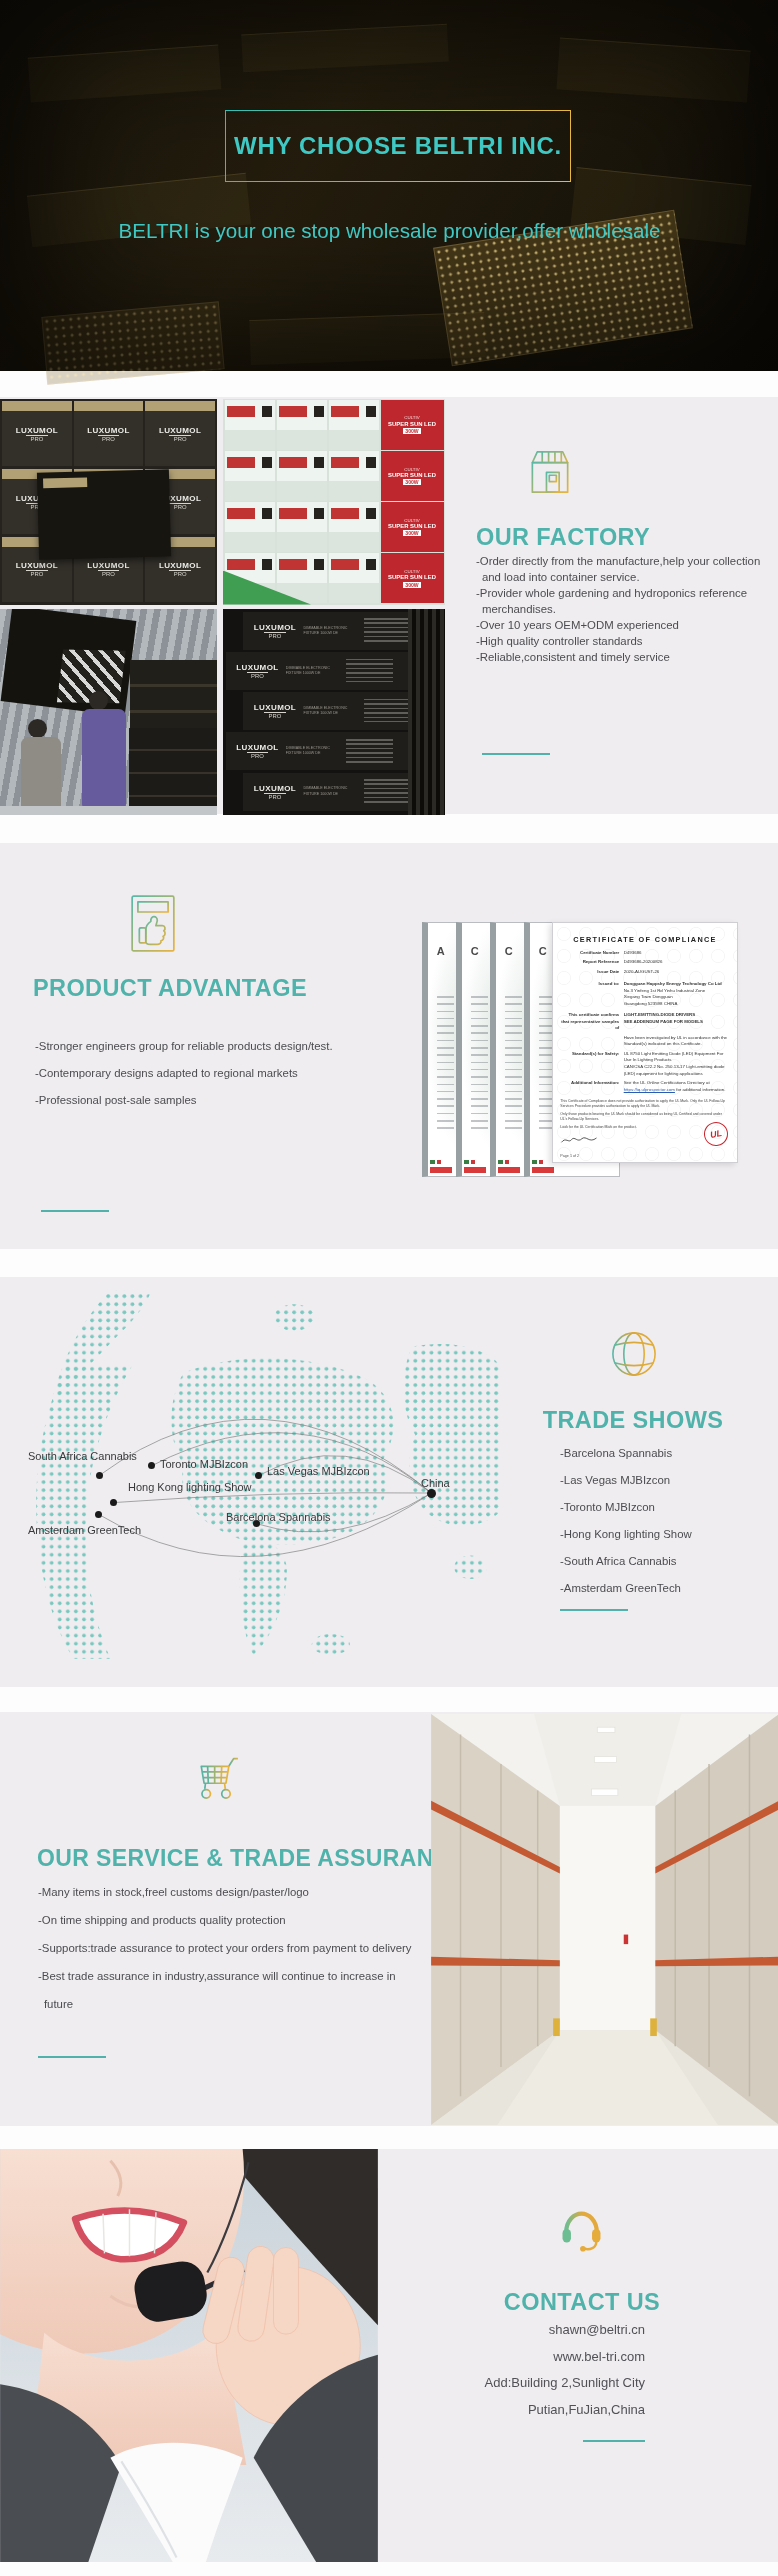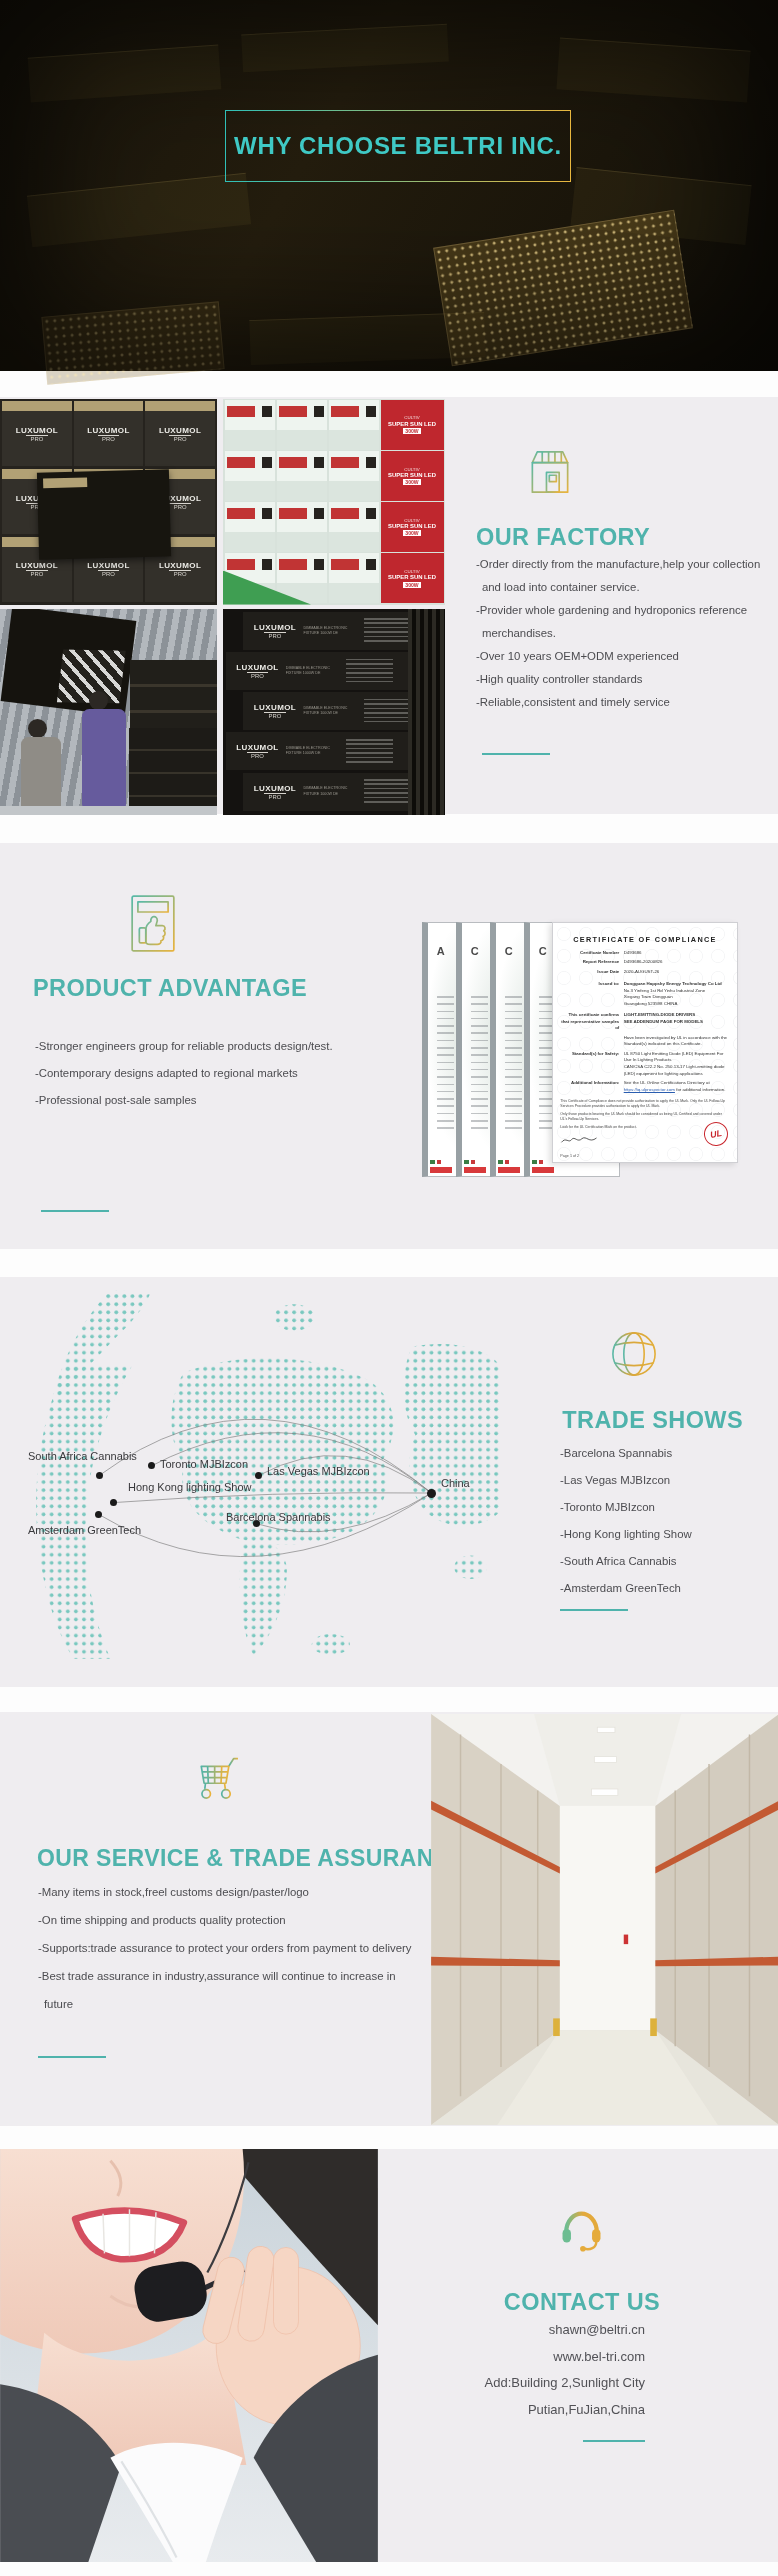--- a/index.html
+++ b/index.html
@@ -1,21 +1,21 @@
 <!DOCTYPE html>
 <html style="font-size:11.8px"><head>
 <meta charset="utf-8">
 <style>
   html,body{margin:0;padding:0;background:#ffffff;}
   #page{position:relative;width:779px;height:2576px;background:#fdfdfd;overflow:hidden;
         font-family:"Liberation Sans",sans-serif;}
   .section{position:absolute;left:0;width:779px;background:#efedf0;}
   .abs{position:absolute;}
   .sec-title{position:absolute;font-weight:bold;color:#4fb3ac;font-size:23.5px;letter-spacing:0.4px;white-space:nowrap;}
-  ul.plist{margin:0;padding:0;list-style:none;position:absolute;color:#4c4c50;font-size:11.4px;line-height:23px;}
+  ul.plist{margin:0;padding:0;list-style:none;position:absolute;color:#4c4c50;font-size:11.4px;line-height:16px;}
   ul.plist li{padding-left:5.9px;text-indent:-5.9px;}
   .underline{position:absolute;height:2.2px;background:#4fb3ac;width:68px;}
 
   
   #hero{top:0;height:371px;background:linear-gradient(120deg,#18140b,#241d0e 40%,#120f08);}
   .tbl{position:absolute;background:rgba(150,125,60,.10);border-top:1.5px solid rgba(210,185,110,.16);}
   .led{position:absolute;background-color:rgba(120,95,40,.45);
        background-image:radial-gradient(rgba(235,210,140,.8) 1.2px,rgba(235,210,140,0) 1.8px);
        background-size:8px 8px;border:1.5px solid rgba(230,205,140,.25);}
   .vignette{position:absolute;inset:0;box-shadow:inset 0 0 118px 51px rgba(0,0,0,.6);}
@@ -130,20 +130,21 @@
     <div class="tbl" style="left:558px;top:44px;width:191px;height:51px;transform:rotate(4deg);"></div>
     <div class="tbl" style="left:29px;top:184px;width:220px;height:51px;transform:rotate(-6deg);"></div>
     <div class="tbl" style="left:573px;top:176px;width:176px;height:59px;transform:rotate(6deg);"></div>
     <div class="tbl" style="left:250px;top:316px;width:235px;height:44px;transform:rotate(-2deg);"></div>
     <div class="led" style="left:441px;top:228px;width:242px;height:118px;transform:rotate(-9deg);"></div>
     <div class="led" style="left:44px;top:309px;width:176px;height:66px;transform:rotate(-5deg);opacity:.6;"></div>
     <div class="vignette"></div>
     <div class="hero-box">
       <span>WHY CHOOSE BELTRI INC.</span>
     </div>
+    <div class="hero-sub" style="top:219px;">BELTRI is your one stop wholesale provider,offer wholesale</div>
   </section>
 
   <section class="section" id="factory">
 
     <div class="photo p1">
       <div class="p1cell">
           <span class="b1">LUXUMOL</span>
           <span class="b1s">PRO</span>
         </div>
       <div class="p1cell">
@@ -462,21 +463,21 @@
       <span class="mk-dot" style="left:110px;top:222px;"></span>
       <span class="mk-dot" style="left:253px;top:243px;"></span>
       <span class="mk-dot" style="left:95px;top:234px;"></span>
       <span class="mk-dot" style="left:427px;top:212px;width:8.8px;height:8.8px;"></span>
       <span class="mk-label" style="left:28px;top:173px;">South Africa Cannabis</span>
       <span class="mk-label" style="left:160px;top:181px;">Toronto MJBIzcon</span>
       <span class="mk-label" style="left:267px;top:188px;">Las Vegas MJBIzcon</span>
       <span class="mk-label" style="left:128px;top:204px;">Hong Kong lighting Show</span>
       <span class="mk-label" style="left:226px;top:234px;">Barcelona Spannabis</span>
       <span class="mk-label" style="left:28px;top:247px;">Amsterdam GreenTech</span>
-      <span class="mk-label" style="left:441px;top:200px;">China</span>
+      <span class="mk-label" style="left:421px;top:200px;">China</span>
     </div>
 
     <span class="abs" style="left:610px;top:53px;">
       <svg width="48" height="48" viewBox="0 0 66 66" fill="none">
         <defs>
             <linearGradient id="gbg" x1="0" y1="0" x2="1" y2="0">
           <stop offset="0" stop-color="#5ab8a8"></stop>
               <stop offset="0.4" stop-color="#d9a73c"></stop>
               <stop offset="1" stop-color="#e2ae3a"></stop>
             </linearGradient>
@@ -484,21 +485,21 @@
         <g stroke="url(#gbg)" stroke-width="2.2">
           <circle cx="33" cy="33" r="29"></circle>
           <ellipse cx="33" cy="33" rx="14" ry="29"></ellipse>
           <path d="M4,33 H62"></path>
           <path d="M33,4 V62"></path>
           <path d="M6,21 Q33,13 60,21"></path>
           <path d="M6,45 Q33,53 60,45"></path>
         </g>
       </svg>
     </span>
-    <h2 class="sec-title" style="left:523px;top:110px;width:220px;text-align:right;">TRADE SHOWS</h2>
+    <h2 class="sec-title" style="left:523px;top:110px;width:220px;text-align:center;">TRADE SHOWS</h2>
     <ul class="plist" style="left:560px;top:163px;width:206px;line-height:27px;">
       <li>-Barcelona Spannabis</li>
       <li>-Las Vegas MJBIzcon</li>
       <li>-Toronto MJBIzcon</li>
       <li>-Hong Kong lighting Show</li>
       <li>-South Africa Cannabis</li>
       <li>-Amsterdam GreenTech</li>
     </ul>
     <div class="underline" style="left:560px;top:332px;"></div>
   </section>

